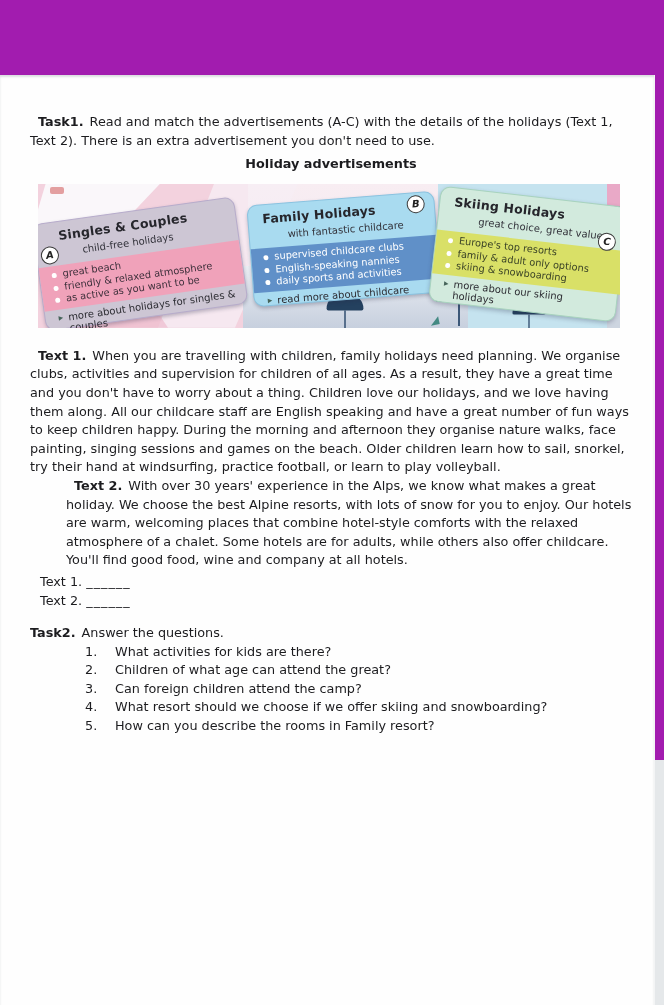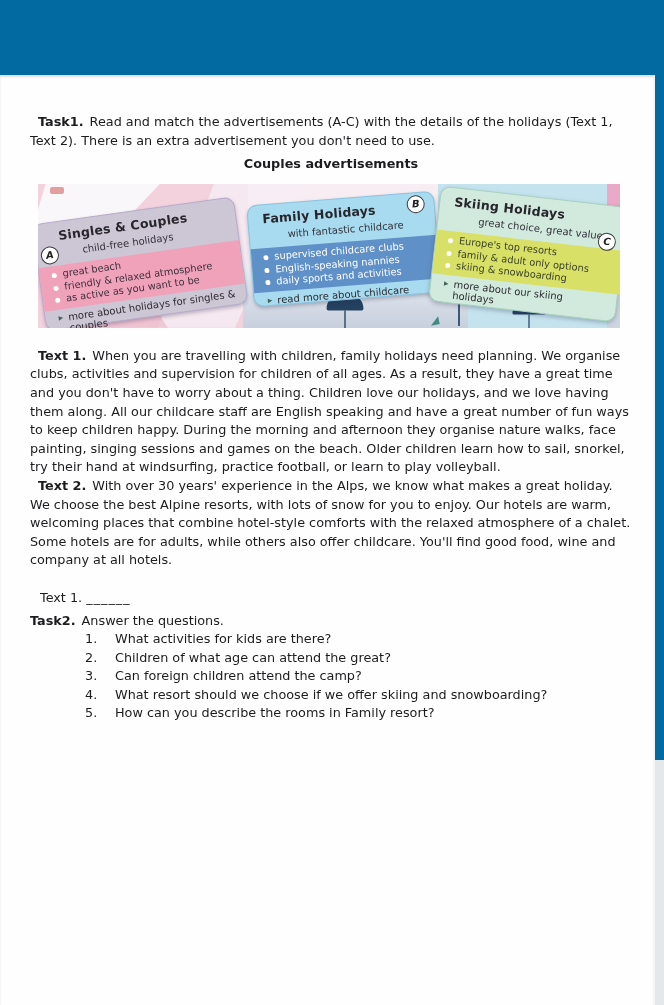--- a/index.html
+++ b/index.html
@@ -2,21 +2,21 @@
 <html><head>
 <meta charset="utf-8">
 <style>
   html,body{margin:0;padding:0;}
   body{
     width:664px;height:1005px;overflow:hidden;
     background:#e5e8ea;
     font-family:"DejaVu Sans",sans-serif;
     color:#1c1c1f;
   }
-  .screen{position:relative;width:664px;height:760px;background:#0369a1;}
+  .screen{position:relative;width:664px;height:760px;background:#a21caf;}
   .page{
     position:absolute;left:0;top:75px;width:654px;height:930px;
     background:#fefefe;
     box-shadow:inset 0 2px 2px rgba(180,186,190,.45), 1px 0 0 #f3f4f5;
   }
   .content{padding:38px 22px 0 30px;font-size:12.8px;line-height:18.6px;}
 
   .lead{margin:0;text-indent:8px;}
   .blabel{font-weight:bold;margin-right:6px;}
   .heading{text-align:center;font-weight:bold;margin:5px 0 0;}
@@ -70,41 +70,41 @@
   .card-b .band{background:#6090c8;color:#ffffff;}
   .card-c .band{background:#d9e067;color:#3a4226;width:92%;}
   .bullet{display:flex;align-items:center;gap:6px;font-size:9.8px;line-height:12.6px;}
   .dot{width:5px;height:5px;border-radius:50%;background:#fff;flex:0 0 auto;}
 
   .card-link{display:flex;gap:5px;align-items:flex-start;font-size:10px;line-height:11.5px;color:#2d2d33;padding:3px 10px 0 13px;}
   .arrow{font-size:9px;color:#46645a;line-height:11px;}
 
   
   .body-par{margin:19px 0 0;text-indent:8px;}
-  .body-par + .body-par{margin-top:0;}
+  .body-par + .body-par{margin-top:0;margin-left:36px;}
   .blank-row{margin-left:10px;}
-  .blanks{margin-top:19px;}
+  .blanks{margin-top:3px;}
   .blank{letter-spacing:1px;}
 
-  .task2{margin-top:4px;}
+  .task2{margin-top:14px;}
   .task2-head{margin:0;}
   .q-row{display:flex;margin-left:55px;}
   .q-num{width:30px;flex:0 0 auto;}
   .q-text{flex:1;}
 </style>
 </head>
 <body>
 
 <div class="screen">
   <div class="page">
     <div class="content">
 
       <p class="lead"><b class="blabel">Task1.</b><span>Read and match the advertisements (A-C) with the details of the holidays (Text 1, Text 2). There is an extra advertisement you don't need to use.</span></p>
 
-      <div class="heading">Couples advertisements</div>
+      <div class="heading">Holiday advertisements</div>
 
       <div class="banner">
         <div class="bg-left"></div>
         <div class="bg-mid"></div>
         <div class="bg-right"></div>
         <div class="shape-w1"></div>
         <div class="shape-w2"></div>
         <div class="shape-w3"></div>
         <div class="corner-mark"></div>
         <div class="photo"></div>
@@ -198,20 +198,21 @@
             </div>
         </div>
       </div>
 
       <p class="body-par"><b class="blabel">Text 1.</b><span>When you are travelling with children, family holidays need planning. We organise clubs, activities and supervision for children of all ages. As a result, they have a great time and you don't have to worry about a thing. Children love our holidays, and we love having them along. All our childcare staff are English speaking and have a great number of fun ways to keep children happy. During the morning and afternoon they organise nature walks, face painting, singing sessions and games on the beach. Older children learn how to sail, snorkel, try their hand at windsurfing, practice football, or learn to play volleyball.</span></p>
 
       <p class="body-par"><b class="blabel">Text 2.</b><span>With over 30 years' experience in the Alps, we know what makes a great holiday. We choose the best Alpine resorts, with lots of snow for you to enjoy. Our hotels are warm, welcoming places that combine hotel-style comforts with the relaxed atmosphere of a chalet. Some hotels are for adults, while others also offer childcare. You'll find good food, wine and company at all hotels.</span></p>
 
       <div class="blanks">
         <div class="blank-row"><span>Text 1.</span> <span class="blank">______</span></div>
+        <div class="blank-row"><span>Text 2.</span> <span class="blank">______</span></div>
       </div>
 
       <div class="task2">
         <p class="task2-head"><b class="blabel">Task2.</b><span>Answer the questions.</span></p>
         <div class="q-row">
             <span class="q-num">1.</span>
             <span class="q-text">What activities for kids are there?</span>
           </div>
         <div class="q-row">
             <span class="q-num">2.</span>

